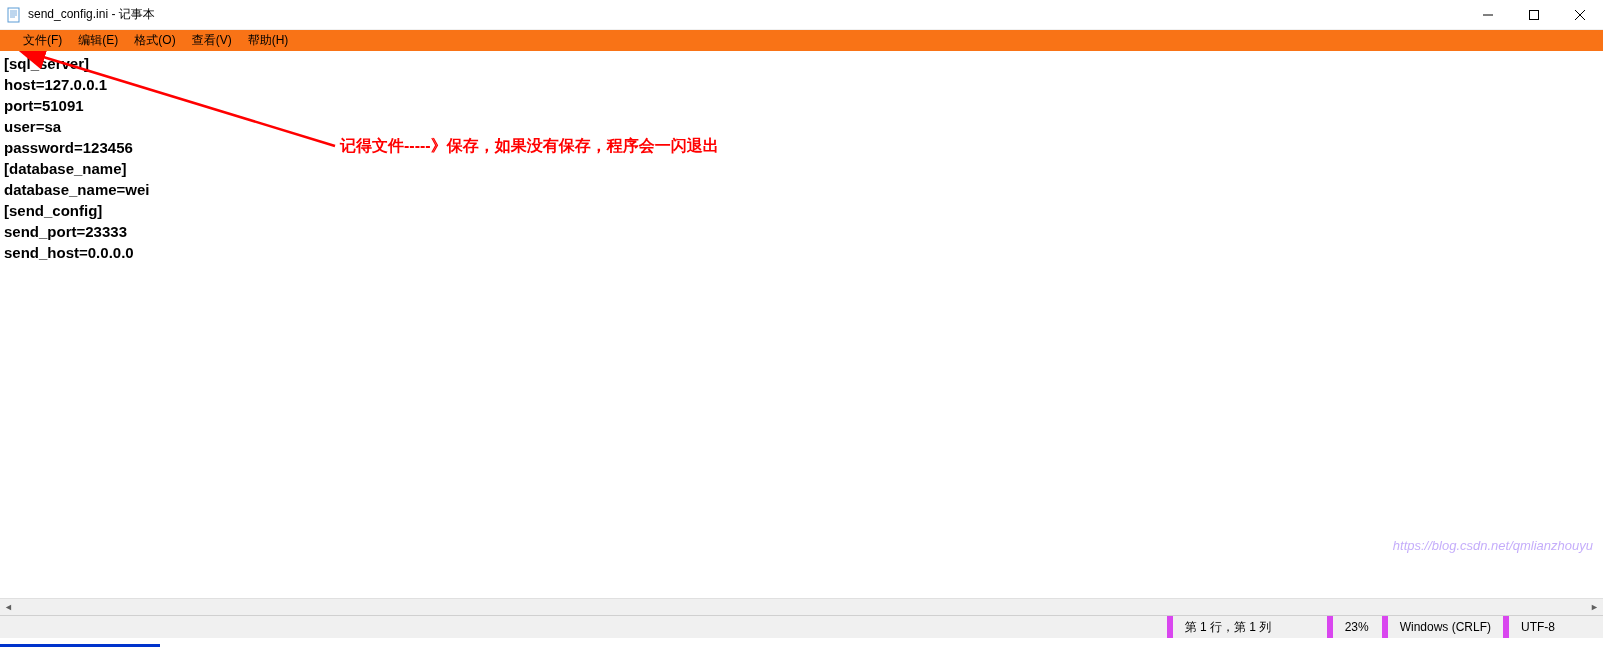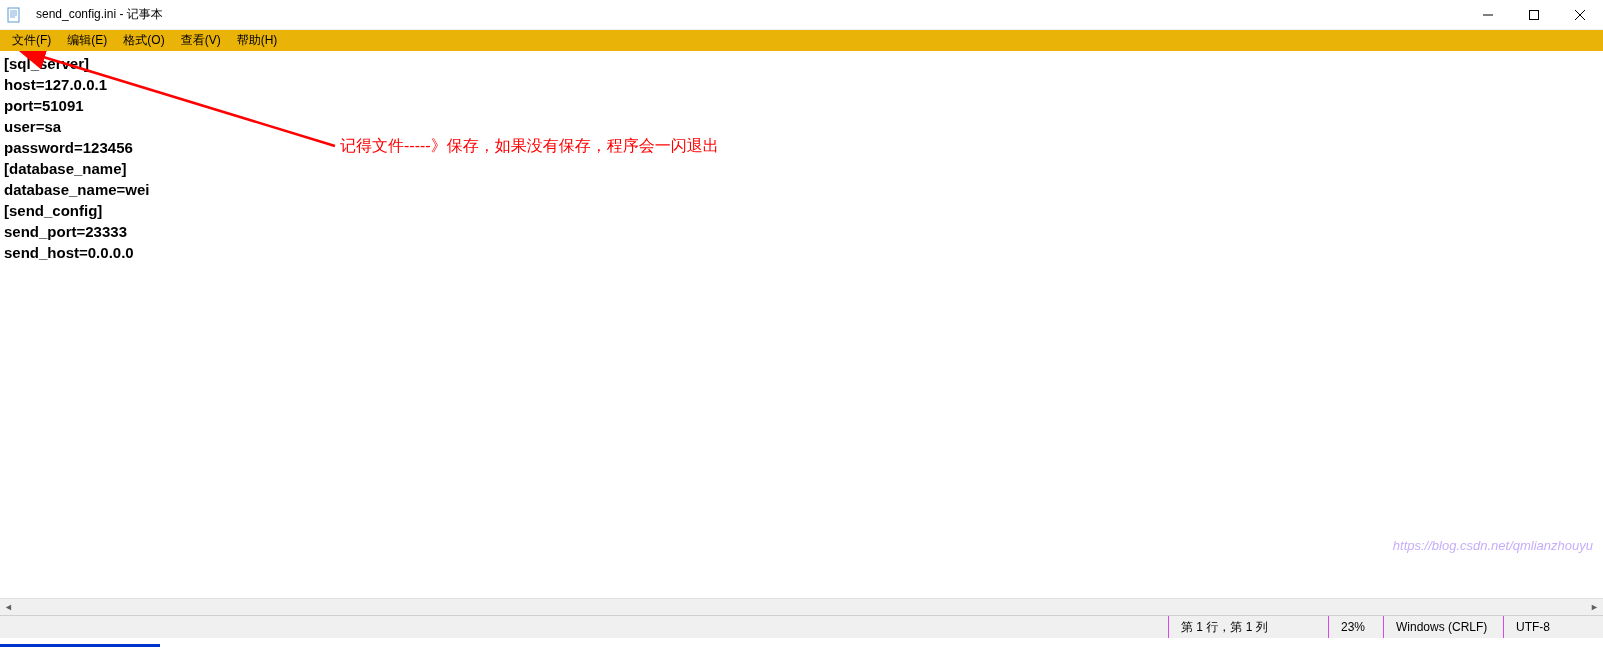--- a/index.html
+++ b/index.html
@@ -17,21 +17,21 @@
       background: #fff;
       display: flex;
       align-items: center;
       justify-content: space-between;
       padding-left: 6px;
       border-bottom: 1px solid #f0f0f0;
     }
     .title-left {
       display: flex;
       align-items: center;
-      gap: 14px;
+      gap: 6px;
     }
     .app-icon {
       width: 16px;
       height: 16px;
       display: inline-flex;
       align-items: center;
       justify-content: center;
     }
     .title-text {
       font-size: 12px;
@@ -47,24 +47,24 @@
       display: flex;
       align-items: center;
       justify-content: center;
       background: transparent;
       border: none;
       cursor: pointer;
       font-family: "Segoe MDL2 Assets", sans-serif;
     }
     .menu-bar {
       height: 21px;
-      background: #eab308;
-      display: flex;
-      align-items: center;
-      padding-left: 4px;
+      background: #f97316;
+      display: flex;
+      align-items: center;
+      padding-left: 15px;
       font-size: 12px;
     }
     .menu-item {
       padding: 2px 8px;
       cursor: pointer;
       color: #000;
     }
     .editor-area {
       position: relative;
       height: 547px;
@@ -79,21 +79,21 @@
       color: #000;
       line-height: 1.4;
       white-space: pre;
     }
     .annotation-text {
       position: absolute;
       left: 340px;
       top: 85px;
       color: #ff0000;
       font-size: 16px;
-      font-weight: normal;
+      font-weight: bold;
       font-family: "Microsoft YaHei", sans-serif;
     }
     .arrow-svg {
       position: absolute;
       left: 0;
       top: 0;
       pointer-events: none;
     }
     .scrollbar-h {
       height: 17px;
@@ -123,21 +123,21 @@
       background: #f0f0f0;
       border-top: 1px solid #d0d0d0;
       display: flex;
       align-items: center;
       justify-content: flex-end;
       font-size: 12px;
       color: #000;
     }
     .status-cell {
       padding: 0 12px;
-      border-left: 1px solid #d946ef;
+      border-left: 6px solid #d946ef;
       height: 100%;
       display: flex;
       align-items: center;
     }
     .status-cell.pos { min-width: 160px; }
     .status-cell.zoom { min-width: 55px; }
     .status-cell.eol { min-width: 120px; }
     .status-cell.enc { min-width: 100px; padding-right: 32px; }
     .watermark {
       position: absolute;

